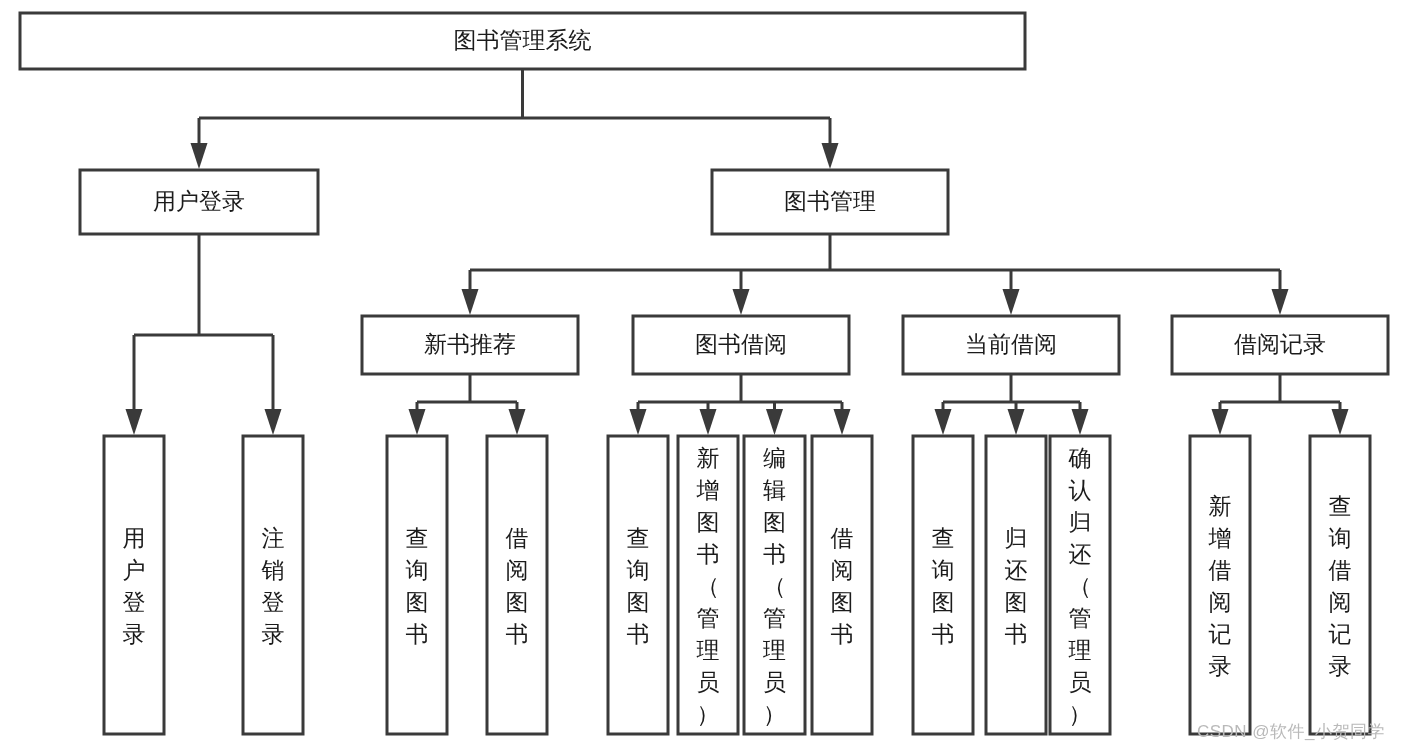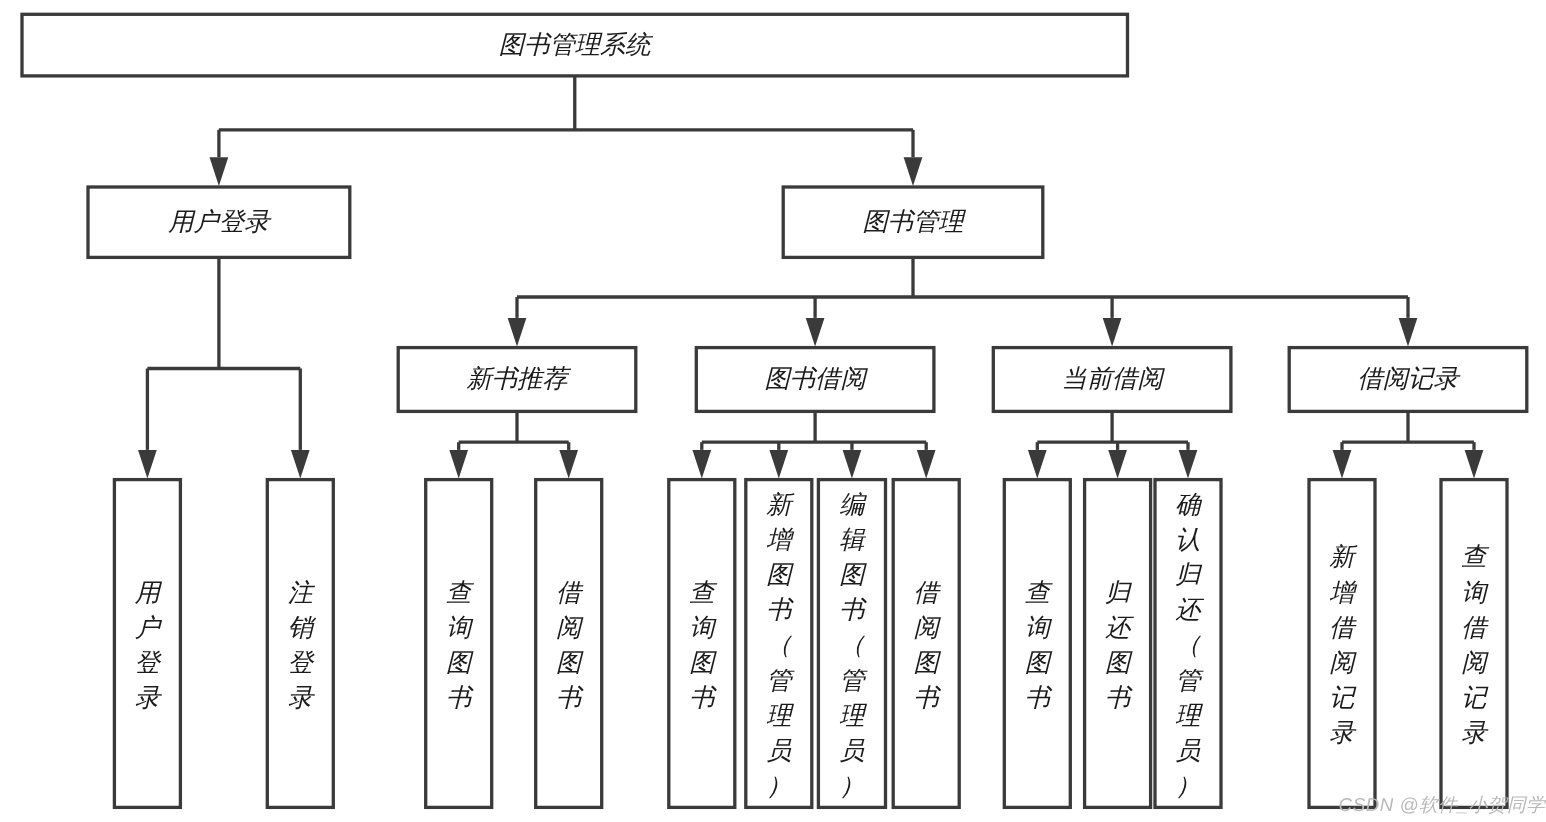--- a/index.html
+++ b/index.html
@@ -11,21 +11,20 @@
     width: 1405px;
     height: 747px;
     font-family: "Liberation Sans", "DejaVu Sans", sans-serif;
     overflow: hidden;
     position: relative;
   }
   #diagram-root {
     position: relative;
     width: 1405px;
     height: 747px;
-    font-style: italic;
   }
   svg.diagram-canvas {
     position: absolute;
     top: 0;
     left: 0;
     width: 1405px;
     height: 747px;
   }
   .node-box {
     fill: #ffffff;
@@ -49,21 +48,21 @@
     dominant-baseline: middle;
   }
   .node-label-v {
     font-family: "Liberation Sans", "DejaVu Sans", sans-serif;
     font-size: 23px;
     fill: #1b1b1b;
     text-anchor: middle;
   }
   .watermark-text {
     position: absolute;
-    right: 0;
+    right: 20px;
     bottom: 4px;
     font-family: "Liberation Sans", "DejaVu Sans", sans-serif;
     font-size: 17px;
     color: #b9b9b9;
     white-space: nowrap;
     letter-spacing: 0.5px;
   }
 </style>
 </head>
 <body>

